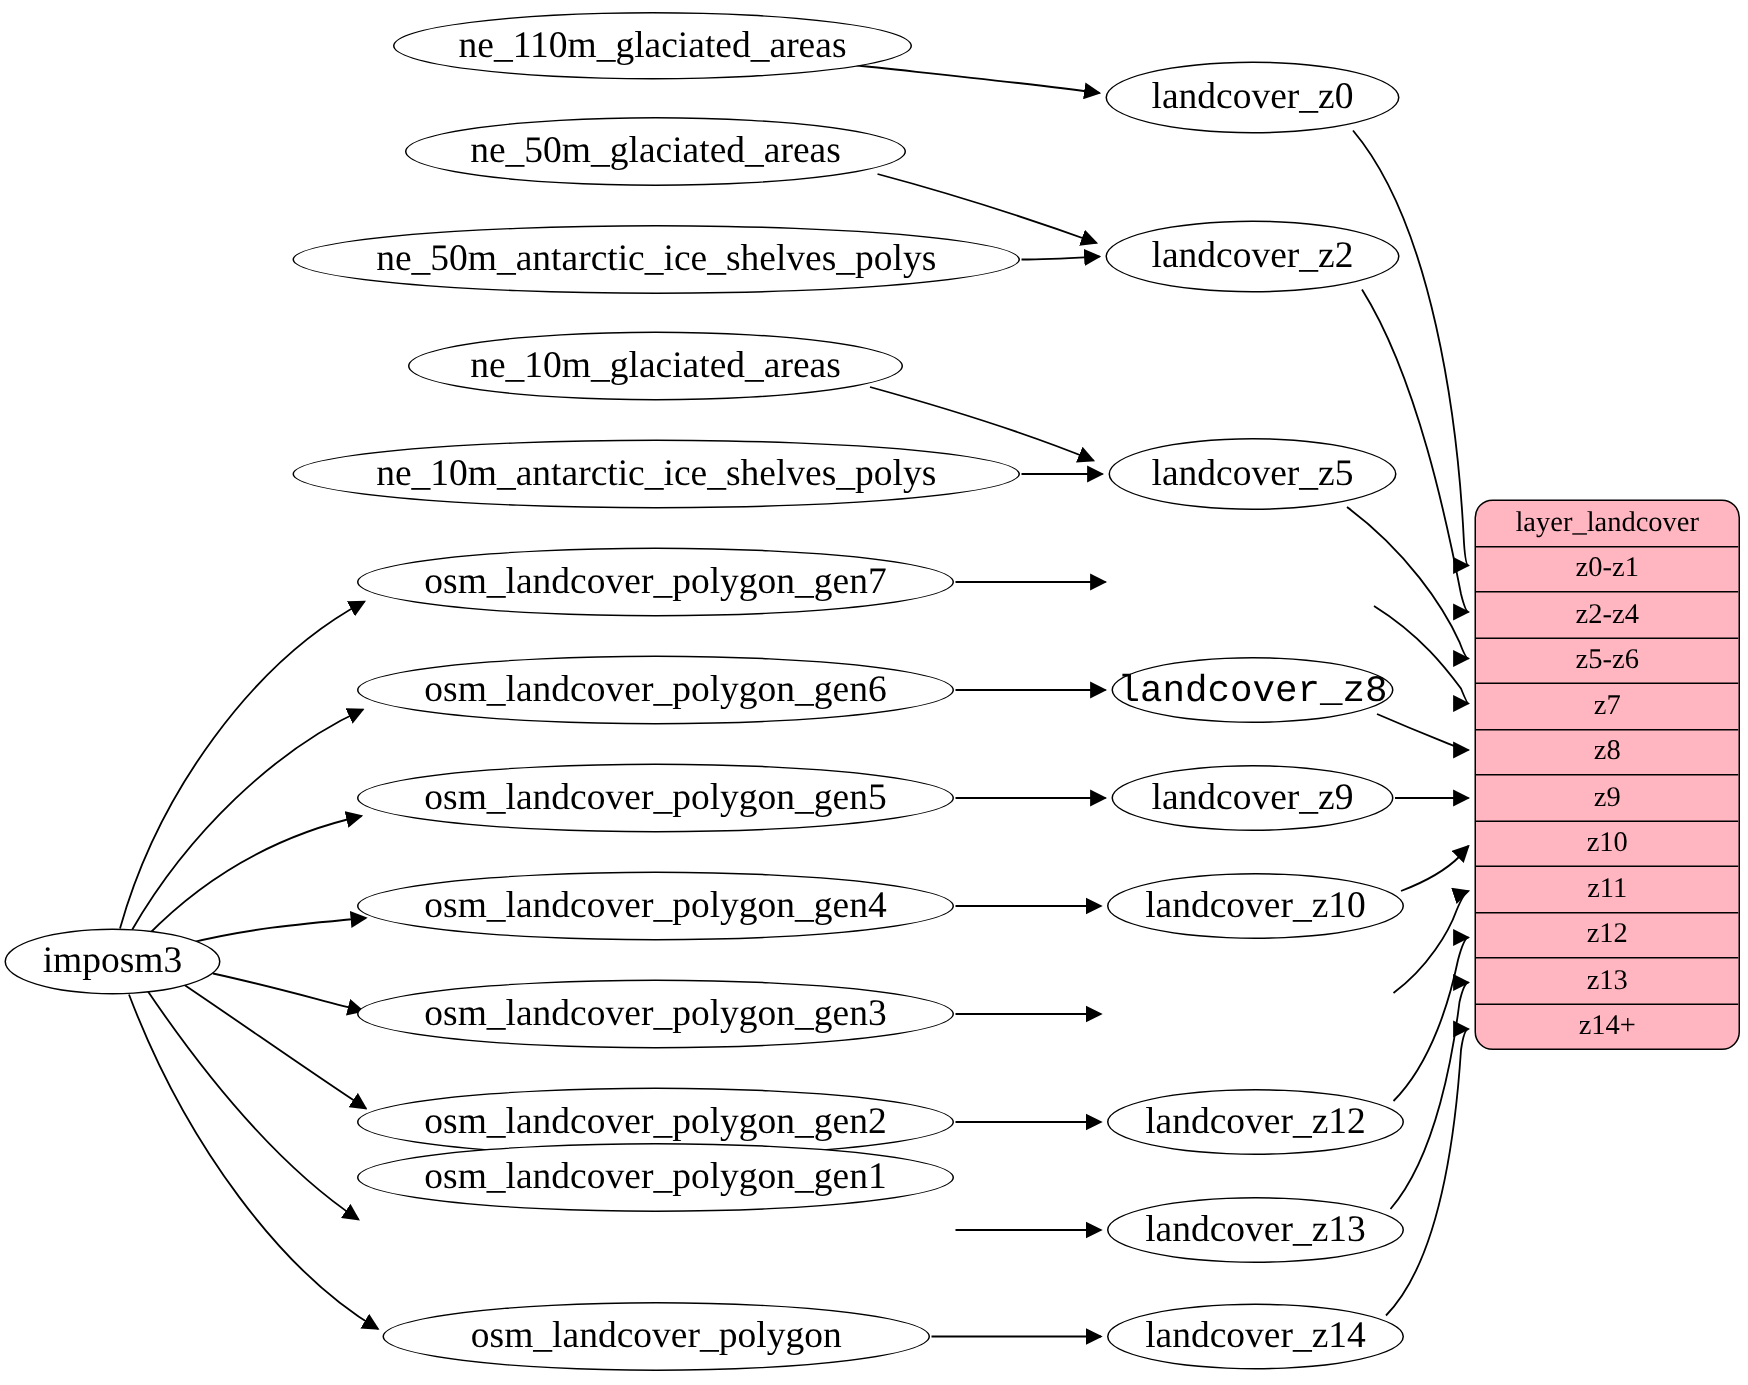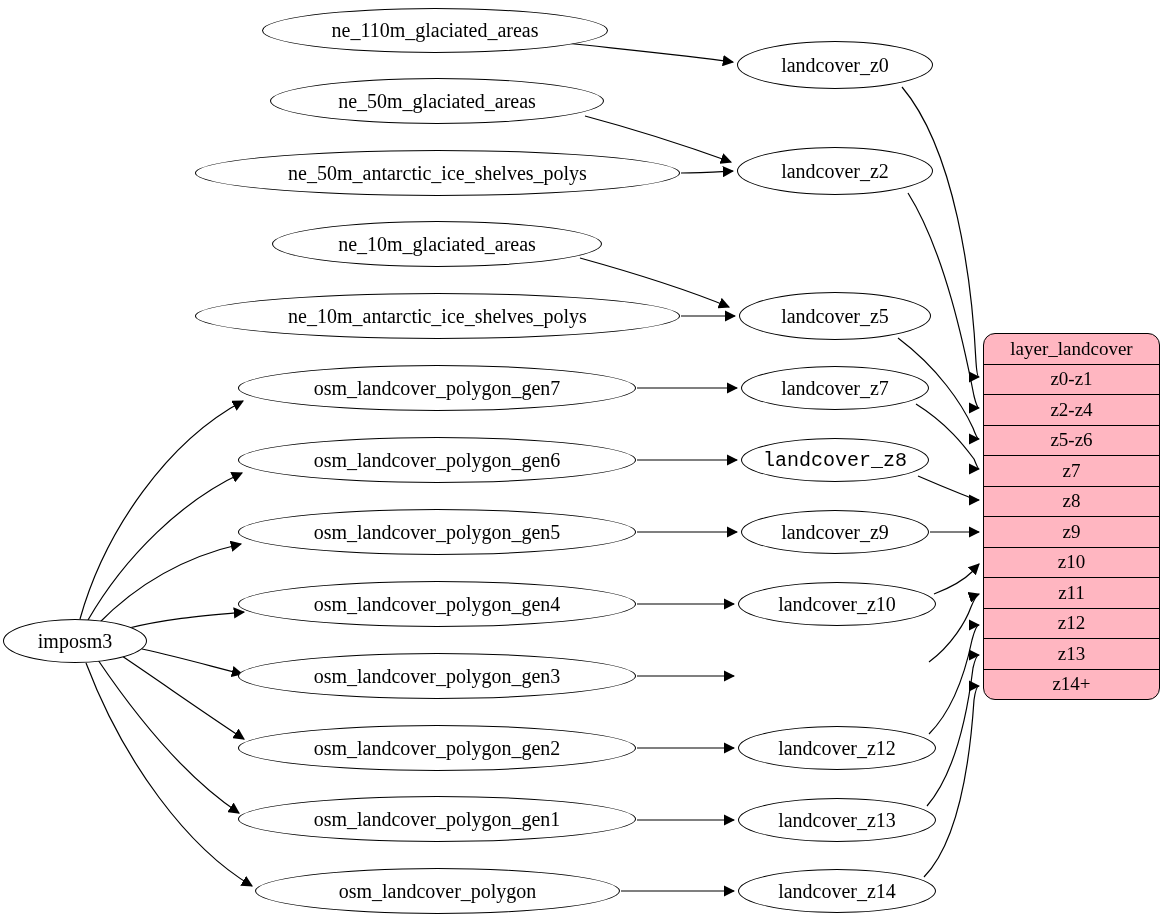--- a/index.html
+++ b/index.html
@@ -32,21 +32,21 @@
     marker-end: url(#arrowhead);
   }
   .node {
     position: absolute;
     border: 1.3px solid var(--node-stroke);
     border-radius: 50%;
     background: var(--node-fill);
     display: flex;
     align-items: center;
     justify-content: center;
-    font-size: 20px;
+    font-size: 25px;
     white-space: nowrap;
     box-sizing: border-box;
   }
   .rtable {
     position: absolute;
     background: var(--table-fill);
     border: 1.3px solid var(--node-stroke);
     border-radius: 12px;
     display: flex;
     flex-direction: column;
@@ -140,42 +140,39 @@
     </div>
   <div class="node" style="left:238px; top:581px; width:398px; height:46px;">
       <span>osm_landcover_polygon_gen4</span>
     </div>
   <div class="node" style="left:238px; top:653px; width:398px; height:46px;">
       <span>osm_landcover_polygon_gen3</span>
     </div>
   <div class="node" style="left:238px; top:725px; width:398px; height:46px;">
       <span>osm_landcover_polygon_gen2</span>
     </div>
-  <div class="node" style="left:238px; top:796px; width:398px; height:46px;">
+  <div class="node" style="left:238px; top:762px; width:398px; height:46px;">
       <span>osm_landcover_polygon_gen1</span>
     </div>
   <div class="node" style="left:255px; top:868px; width:365px; height:46px;">
       <span>osm_landcover_polygon</span>
     </div>
 
   <div class="node" style="left:3px;   top:619px; width:144px; height:44px;">
       <span>imposm3</span>
     </div>
 
   <div class="node" style="left:737px; top:41px;  width:196px; height:48px;">
       <span>landcover_z0</span>
     </div>
   <div class="node" style="left:737px; top:147px; width:196px; height:48px;">
       <span>landcover_z2</span>
     </div>
   <div class="node" style="left:739px; top:292px; width:192px; height:48px;">
       <span>landcover_z5</span>
-    </div>
-  <div class="node" style="left:741px; top:366px; width:188px; height:44px;">
-      <span>landcover_z7</span>
     </div>
   <div class="node" style="left:741px; top:438px; width:188px; height:44px;font-family:Liberation Mono, monospace;">
       <span>landcover_z8</span>
     </div>
   <div class="node" style="left:741px; top:510px; width:188px; height:44px;">
       <span>landcover_z9</span>
     </div>
   <div class="node" style="left:738px; top:582px; width:198px; height:44px;">
       <span>landcover_z10</span>
     </div>

